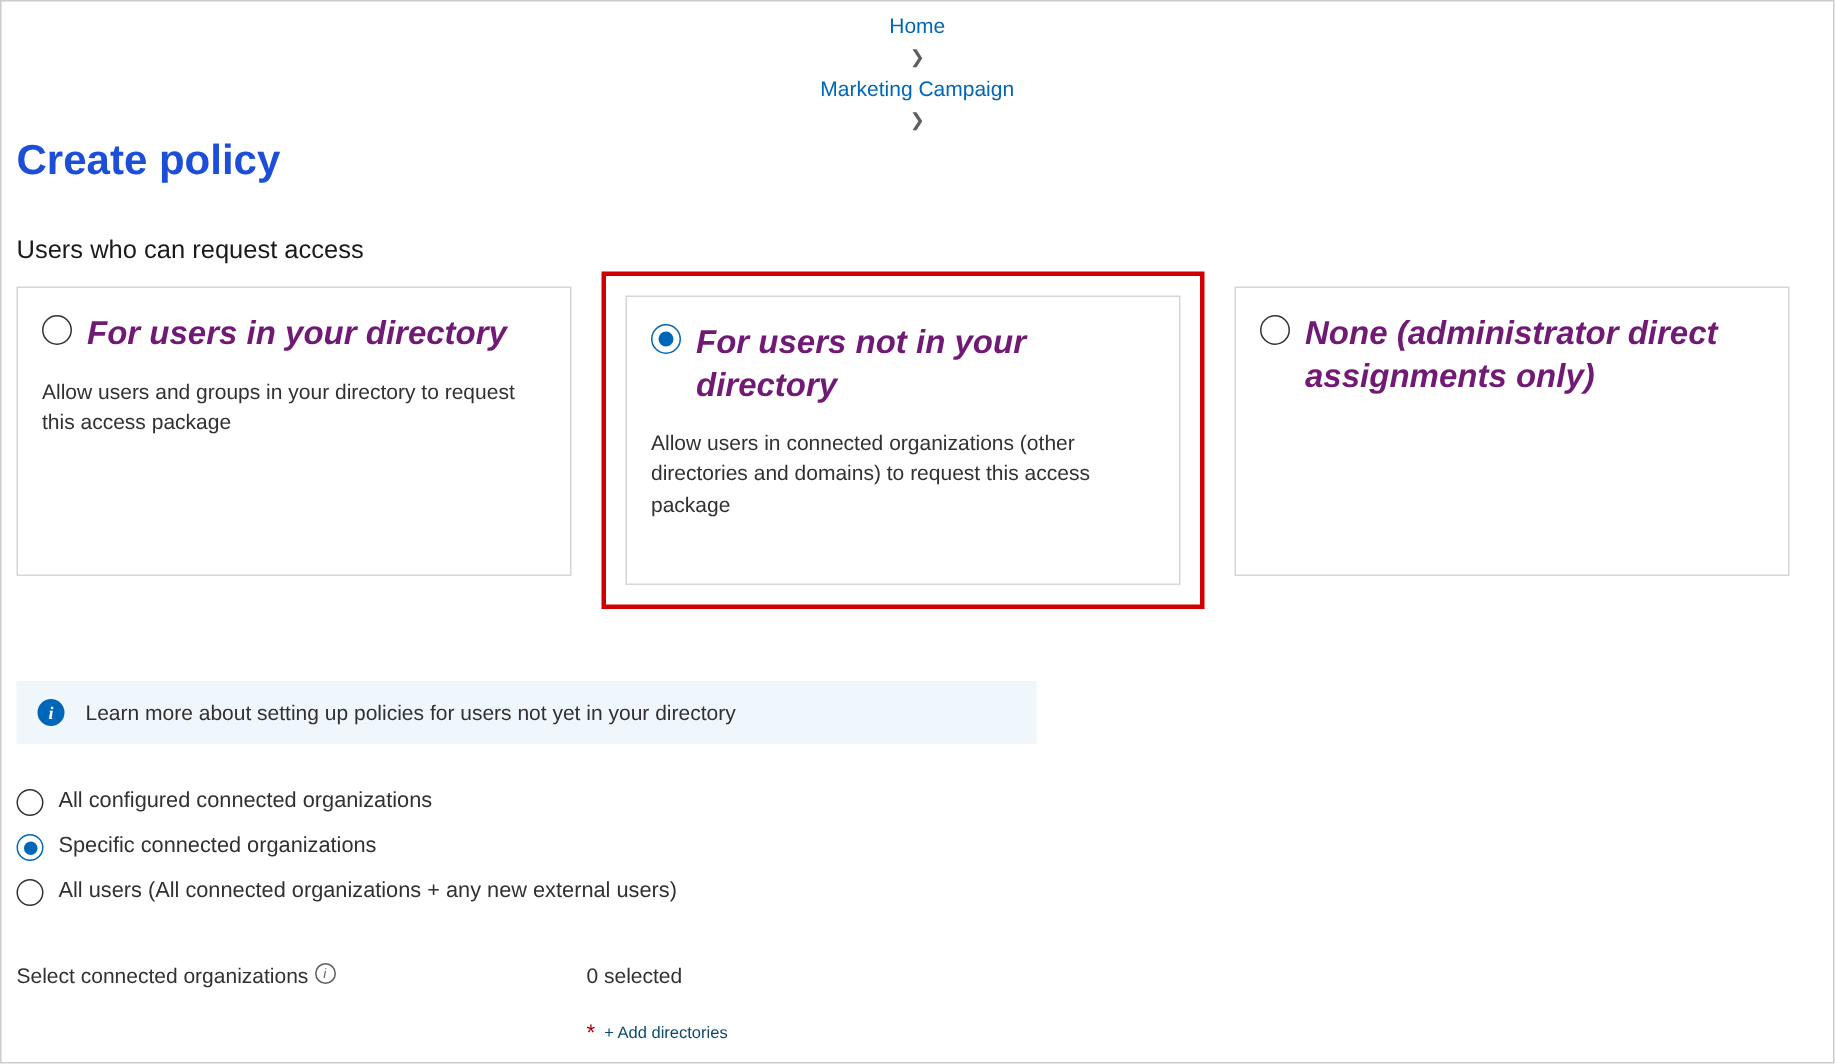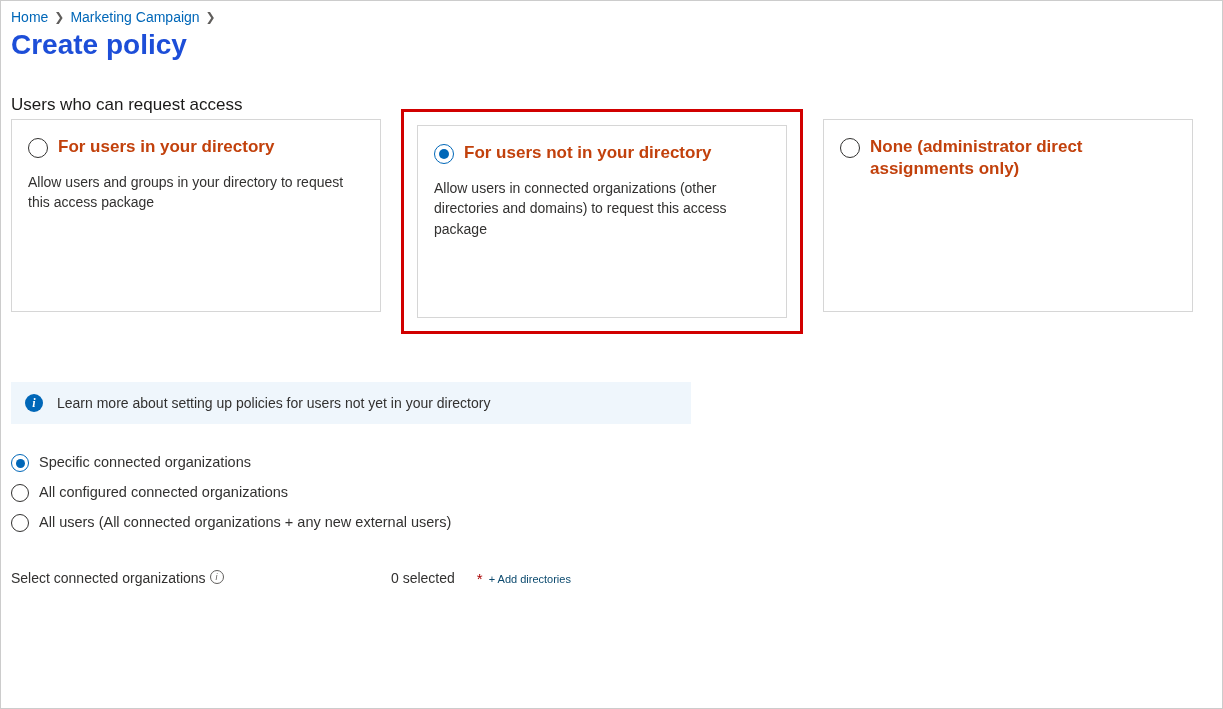--- a/index.html
+++ b/index.html
@@ -7,36 +7,36 @@
     font-family: "Segoe UI", -apple-system, Arial, sans-serif;
     font-size: 14px;
     color: #323130;
     background: #fff;
     border: 1px solid #ccc;
     width: 1223px;
     height: 709px;
     overflow: hidden;
     padding: 8px 10px;
   }
-  .breadcrumb { display: flex; align-items: center; gap: 6px; font-size: 14px; margin-bottom: 4px;}
+  .breadcrumb { display: flex; align-items: center; gap: 6px; font-size: 14px; margin-bottom: 4px; flex-direction: column;}
   .breadcrumb a { color: #0067b8; text-decoration: none; cursor: pointer; }
   .chev { color: #605e5c; font-size: 12px; }
   h1.page-title { font-size: 28px; font-weight: 600; margin: 2px 0 34px 0; color:#1d4ed8;}
-  .section-label { font-size: 17px; font-weight: 400; color:#1b1a19; margin-bottom: 4px; }
+  .section-label { font-size: 17px; font-weight: 400; color:#1b1a19; margin-bottom: 14px; }
   .cards { display: flex; gap: 30px; }
   .card {
     border: 1px solid #d6d6d6;
     width: 370px;
     height: 193px;
     padding: 16px 16px;
     background:#fff;
     cursor: pointer;
   }
   .card-title-row { display:flex; align-items:flex-start; gap:10px; margin-bottom:14px;}
-  .card-title { font-size: 17px; font-weight:700; color:#c2410c; line-height:1.3;}
+  .card-title { font-size: 22px; font-weight:700; color:#701a75; line-height:1.3;font-style:italic;}
   .card-desc { font-size: 14px; color:#323130; line-height:1.45; }
   .radio-outer {
     flex:0 0 auto;
     width:20px; height:20px; border:1px solid #323130; border-radius:50%;
     display:flex; align-items:center; justify-content:center;
     margin-top:2px;
   }
   .radio-outer.selected { border-color:#0067b8;}
   .radio-inner { width:10px; height:10px; border-radius:50%; background:#0067b8; }
   .highlight-box {
@@ -58,21 +58,21 @@
     font-size:12px; flex:0 0 auto;
     font-family: Georgia, serif; font-style: italic;
   }
   .sub-radio-group { margin-top: 28px; display:flex; flex-direction:column; gap:10px;}
   .sub-radio { display:flex; align-items:center; gap:10px; cursor:pointer; font-size:14.5px;}
   .sub-radio .radio-outer { width:18px; height:18px;}
   .sub-radio .radio-outer .radio-inner { width:9px; height:9px;}
   .sco-row { display:flex; align-items:flex-start; margin-top: 38px; font-size:14px;}
   .sco-label { width: 380px; display:flex; align-items:flex-start; gap:4px;}
   .sco-label .help { width:14px;height:14px;border:1px solid #605e5c;border-radius:50%;display:flex;align-items:center;justify-content:center;font-size:9px;color:#605e5c;font-style:italic;}
-  .sco-right { display:flex; flex-direction:row; gap:22px;}
+  .sco-right { display:flex; flex-direction:column; gap:22px;}
   .add-dir { display:flex; align-items:center; gap:6px;}
   .req-star{ color:#a80000; font-size:15px;}
   .add-link{ color:#0c4a6e; cursor:pointer; font-size:11px;}
 </style>
 </head>
 <body>
 
 <div class="breadcrumb">
   <a>Home</a>
   <span class="chev">❯</span>
@@ -114,28 +114,28 @@
   </div>
 </div>
 
 <div class="info-banner">
   <span class="info-icon">i</span>
   <span>Learn more about setting up policies for users not yet in your directory</span>
 </div>
 
 <div class="sub-radio-group">
   <label class="sub-radio">
+    <span class="radio-outer"></span>
+    <span>All configured connected organizations</span>
+  </label>
+  <label class="sub-radio">
     <span class="radio-outer selected">
         <span class="radio-inner"></span>
       </span>
     <span>Specific connected organizations</span>
-  </label>
-  <label class="sub-radio">
-    <span class="radio-outer"></span>
-    <span>All configured connected organizations</span>
   </label>
   <label class="sub-radio">
     <span class="radio-outer"></span>
     <span>All users (All connected organizations + any new external users)</span>
   </label>
 </div>
 
 <div class="sco-row">
   <div class="sco-label">
     <span>Select connected organizations</span>

